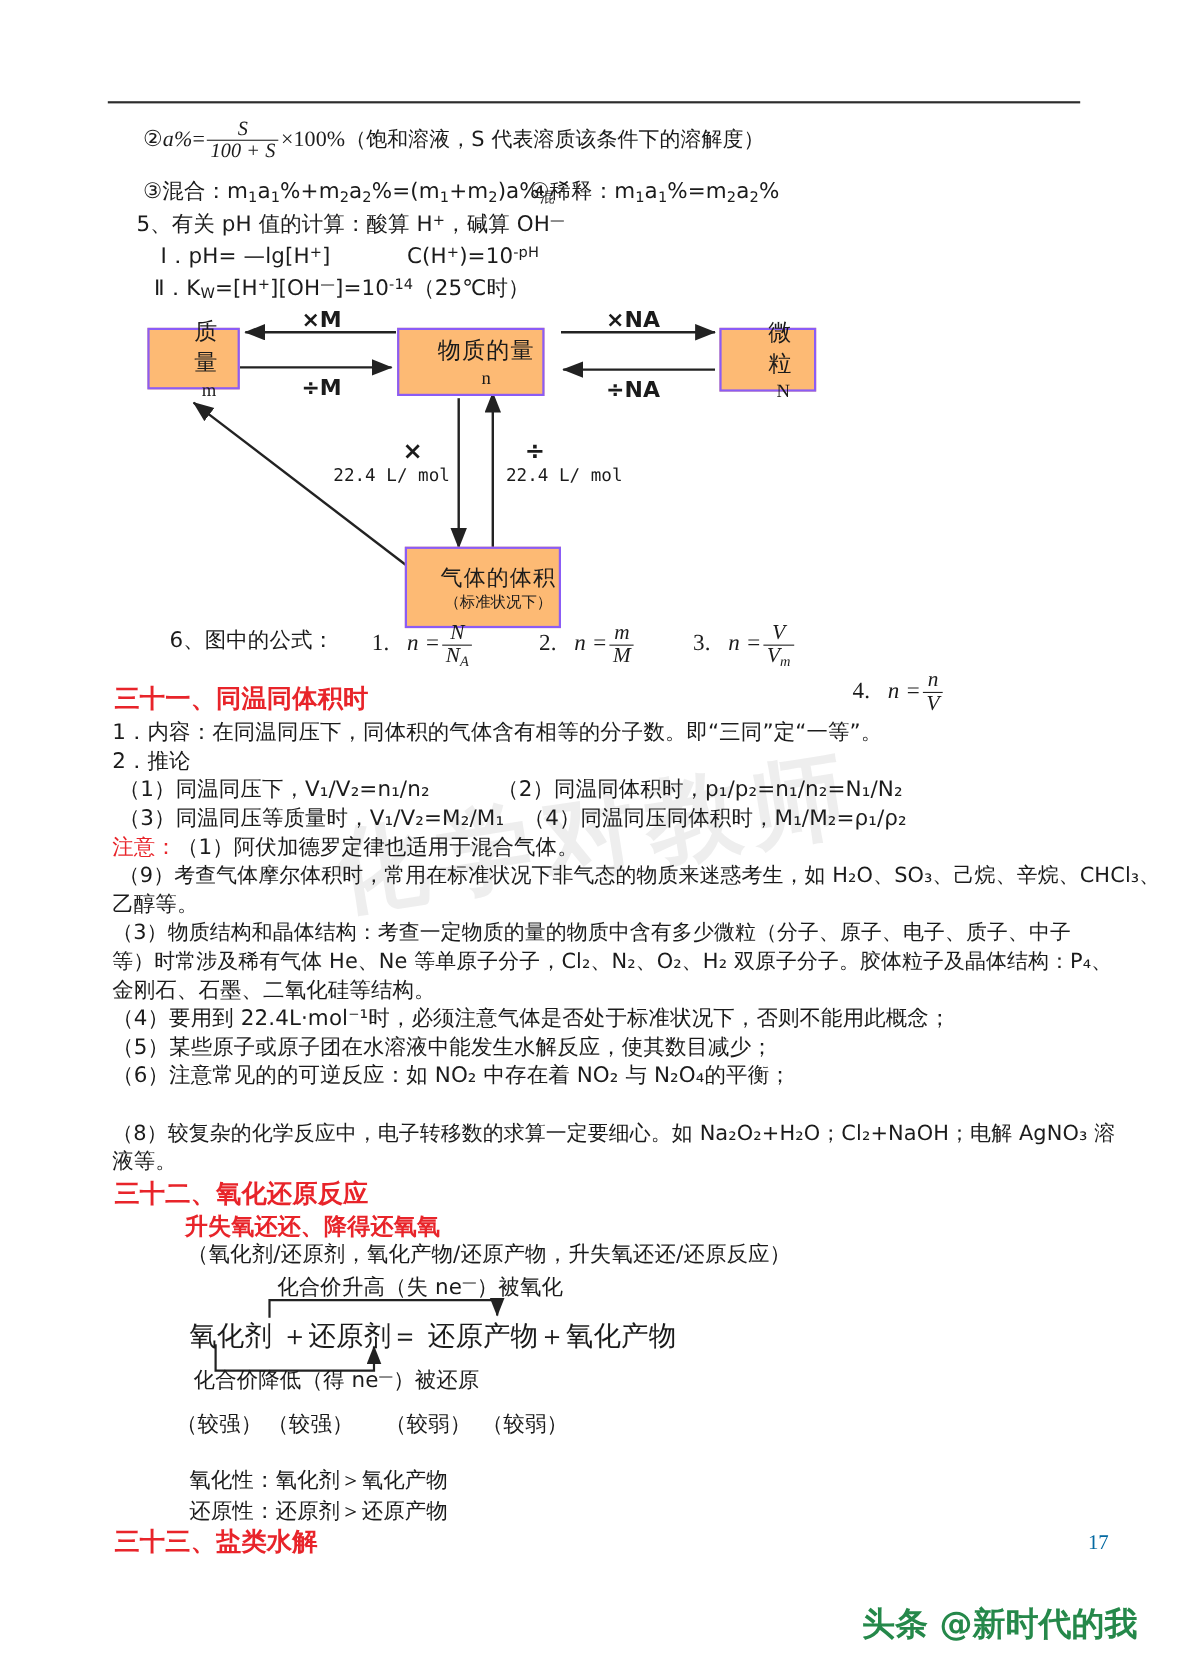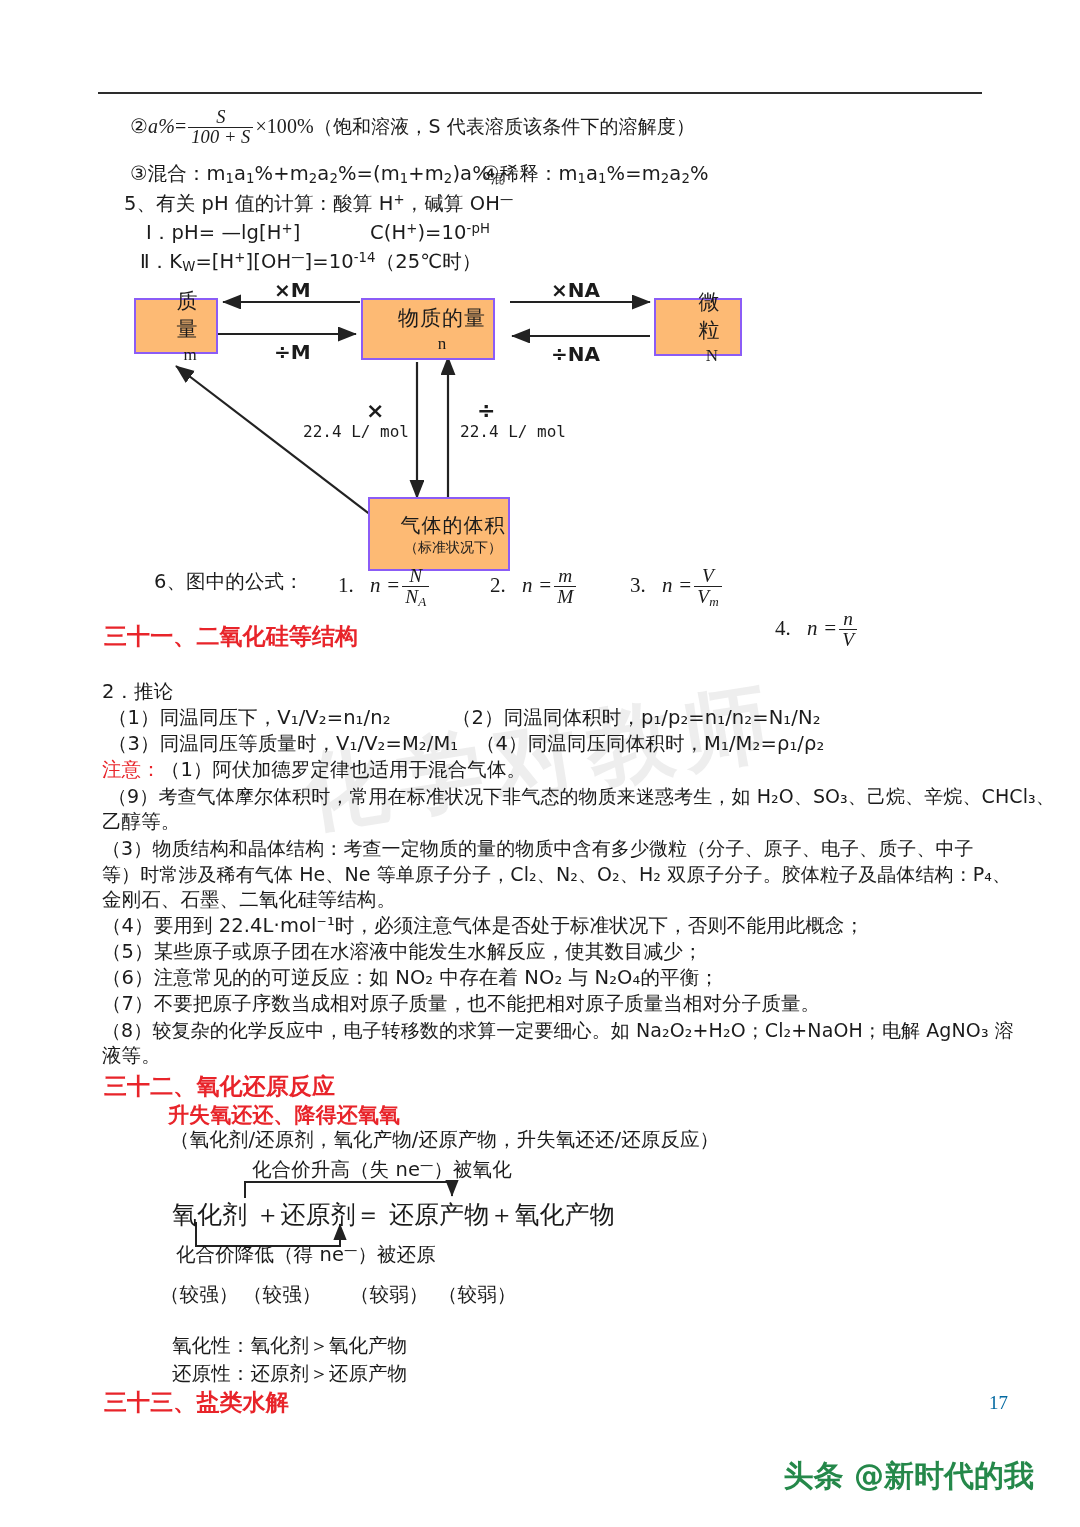--- a/index.html
+++ b/index.html
@@ -194,39 +194,39 @@
   <div class="ln serif" style="left:630px; top:566px; font-size:21px;">
     <span>3.</span>
     &nbsp;&nbsp;<span class="ital">n =</span><span class="frac"><span class="num ital">V</span><span class="den ital"><span>V</span><sub>m</sub></span></span>
   </div>
 
   <div class="ln serif" style="left:775px; top:566px; font-size:21px;margin-top:43px;">
     <span>4.</span>
     &nbsp;&nbsp;<span class="ital">n =</span><span class="frac"><span class="num ital">n</span><span class="den ital"><span>V</span><sub></sub></span></span>
   </div>
 
-  <div class="ln cn red bold" style="left:104px; top:622px; font-size:23px;">三十一、二氧化硅等结构</div>
+  <div class="ln cn red bold" style="left:104px; top:622px; font-size:23px;">三十一、同温同体积时</div>
+  <div class="ln cn" style="left:102px; top:654px;">1．内容：在同温同压下，同体积的气体含有相等的分子数。即“三同”定“一等”。</div>
   <div class="ln cn" style="left:102px; top:680px;">2．推论</div>
 
   <div class="ln cn" style="left:108px; top:706px;">（1）同温同压下，V₁/V₂=n₁/n₂</div>
   <div class="ln cn" style="left:452px; top:706px;">（2）同温同体积时，p₁/p₂=n₁/n₂=N₁/N₂</div>
   <div class="ln cn" style="left:108px; top:732px;">（3）同温同压等质量时，V₁/V₂=M₂/M₁</div>
   <div class="ln cn" style="left:452px; top:732px;margin-left:24px;">（4）同温同压同体积时，M₁/M₂=ρ₁/ρ₂</div>
 
   <div class="ln cn red" style="left:102px; top:758px;"><span>注意：</span><span style="color:#1b1b1b;">（1）阿伏加德罗定律也适用于混合气体。</span></div>
 
   <div class="ln cn" style="left:108px; top:784px; font-size:19px;">（9）考查气体摩尔体积时，常用在标准状况下非气态的物质来迷惑考生，如 H₂O、SO₃、己烷、辛烷、CHCl₃、</div>
   <div class="ln cn" style="left:102px; top:810px;">乙醇等。</div>
   <div class="ln cn" style="left:102px; top:836px; font-size:19px;">（3）物质结构和晶体结构：考查一定物质的量的物质中含有多少微粒（分子、原子、电子、质子、中子</div>
   <div class="ln cn" style="left:102px; top:862px; font-size:19px;">等）时常涉及稀有气体 He、Ne 等单原子分子，Cl₂、N₂、O₂、H₂ 双原子分子。胶体粒子及晶体结构：P₄、</div>
   <div class="ln cn" style="left:102px; top:888px;">金刚石、石墨、二氧化硅等结构。</div>
   <div class="ln cn" style="left:102px; top:914px;">（4）要用到 22.4L·mol⁻¹时，必须注意气体是否处于标准状况下，否则不能用此概念；</div>
   <div class="ln cn" style="left:102px; top:940px;">（5）某些原子或原子团在水溶液中能发生水解反应，使其数目减少；</div>
   <div class="ln cn" style="left:102px; top:966px;">（6）注意常见的的可逆反应：如 NO₂ 中存在着 NO₂ 与 N₂O₄的平衡；</div>
-  <div class="ln cn" style="left:102px; top:992px;">（7）不要把原子序数当成相对原子质量，也不能把相对原子质量当相对分子质量。</div>
   <div class="ln cn" style="left:102px; top:1018px; font-size:19px;">（8）较复杂的化学反应中，电子转移数的求算一定要细心。如 Na₂O₂+H₂O；Cl₂+NaOH；电解 AgNO₃ 溶</div>
   <div class="ln cn" style="left:102px; top:1044px;">液等。</div>
 
   <div class="ln cn red bold" style="left:104px; top:1072px; font-size:23px;">三十二、氧化还原反应</div>
   <div class="ln cn red bold" style="left:168px; top:1102px; font-size:21px;text-align:right;">升失氧还还、降得还氧氧</div>
   <div class="ln cn" style="left:170px; top:1128px;">（氧化剂/还原剂，氧化产物/还原产物，升失氧还还/还原反应）</div>
 
   <div class="redox">
     <svg width="1080" height="1527" style="position:absolute;left:0;top:0;">
       <defs>

